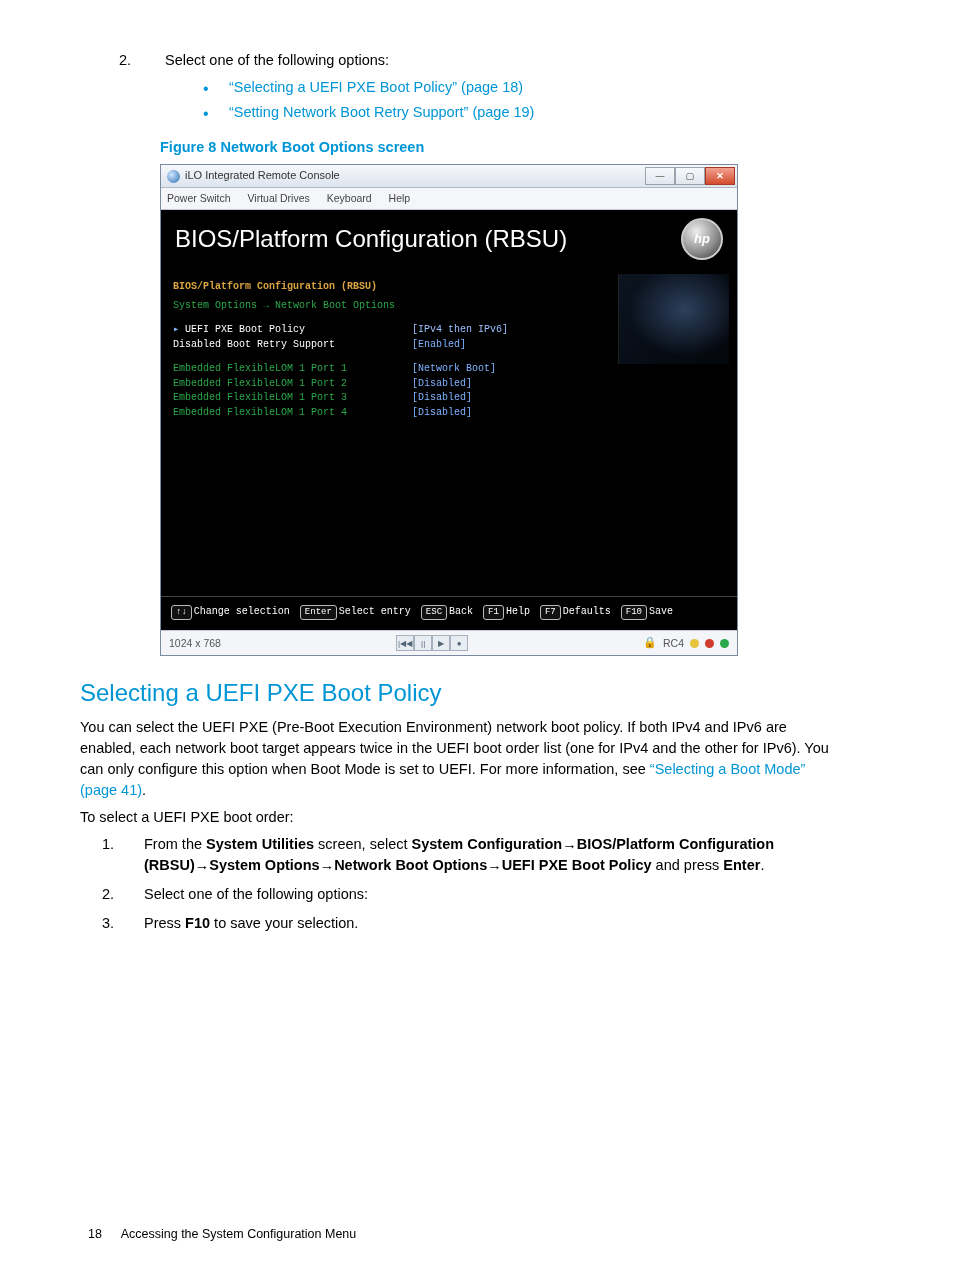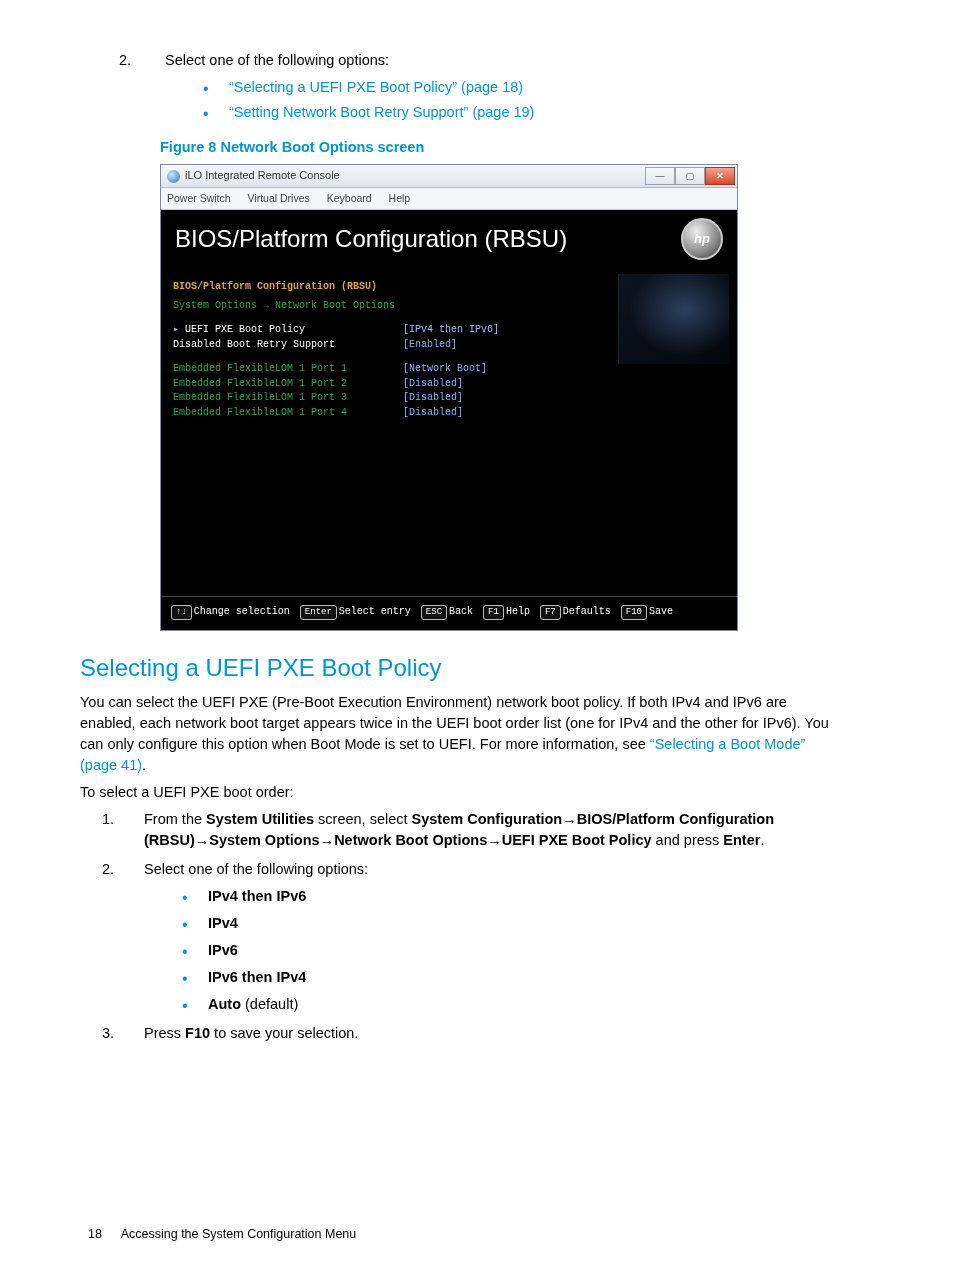--- a/index.html
+++ b/index.html
@@ -117,21 +117,21 @@
     font-size: 10px;
     position: relative;
     min-height: 310px;
   }
   .bios-crumb1 { color: #d9a441; font-weight: bold; margin-bottom: 4px; }
   .bios-crumb2 { color: #2aa84a; margin-bottom: 10px; }
   .bios-row { display:flex; }
   .bios-row .lbl { width: 230px; }
   .bios-row.sel .lbl { color: #fff; }
   .bios-row.sel .lbl::before { content: "\25B8  "; color:#8fb7ff; }
-  .bios-row .val { color: #7fb3ff; }
+  .bios-row .val { color: #7fb3ff; margin-left: 9px; }
   .bios-row.sel .val { color: #9cc0ff; }
   .bios-section2 { margin-top: 10px; }
   .bios-section2 .lbl { color: #2aa84a; }
   .bios-section2 .val { color: #7fb3ff; }
   .bios-side-img {
     position: absolute; right: 8px; top: 0;
     width: 110px; height: 90px;
     background:
       radial-gradient(ellipse at 60% 40%, rgba(100,140,200,0.4), transparent 60%),
       linear-gradient(135deg, #0b1420, #04070c);
@@ -288,43 +288,52 @@
     </div>
     <div class="bios-footer">
       <span><span class="keycap">↑↓</span><span>Change selection</span></span>
       <span><span class="keycap">Enter</span><span>Select entry</span></span>
       <span><span class="keycap">ESC</span><span>Back</span></span>
       <span><span class="keycap">F1</span><span>Help</span></span>
       <span><span class="keycap">F7</span><span>Defaults</span></span>
       <span><span class="keycap">F10</span><span>Save</span></span>
     </div>
   </div>
+  <div class="status-bar">
+    <div>1024 x 768</div>
+    <div class="status-mid">
+      <div class="sbtn">|◀◀</div>
+      <div class="sbtn">||</div>
+      <div class="sbtn">▶</div>
+      <div class="sbtn">●</div>
+    </div>
+    <div class="status-right">
+      <span class="lock">🔒</span>
+      <span>RC4</span>
+      <span class="dot y"></span>
+      <span class="dot r"></span>
+      <span class="dot g"></span>
+    </div>
+  </div>
 </div>
 
 <h3 class="section">Selecting a UEFI PXE Boot Policy</h3>
 
 <p>
   <span>You can select the UEFI PXE (Pre-Boot Execution Environment) network boot policy. If both IPv4 and IPv6 are enabled, each network boot target appears twice in the UEFI boot order list (one for IPv4 and the other for IPv6). You can only configure this option when Boot Mode is set to UEFI. For more information, see </span><span class="link">“Selecting a Boot Mode” (page 41)</span><span>.</span>
 </p>
 
 <p>To select a UEFI PXE boot order:</p>
 
 <ol class="ol-steps">
   <li>
     <span>From the </span><span class="bold">System Utilities</span><span> screen, select </span><span class="bold">System Configuration</span><span>→</span><span class="bold">BIOS/Platform Configuration (RBSU)</span><span>→</span><span class="bold">System Options</span><span>→</span><span class="bold">Network Boot Options</span><span>→</span><span class="bold">UEFI PXE Boot Policy</span><span> and press </span><span class="bold">Enter</span><span>.</span>
   </li>
   <li>
     <span>Select one of the following options:</span>
-    <ul class="sub-bullets">
-      <li><span class="bold">IPv4 then IPv6</span><span></span></li>
-      <li><span class="bold">IPv4</span><span></span></li>
-      <li><span class="bold">IPv6</span><span></span></li>
-      <li><span class="bold">IPv6 then IPv4</span><span></span></li>
-      <li><span class="bold">Auto</span><span> (default)</span></li>
-    </ul>
   </li>
   <li>
     <span>Press </span><span class="bold">F10</span><span> to save your selection.</span>
   </li>
 </ol>
 
 <div class="page-footer">
   <span class="pno">18</span>
   <span>Accessing the System Configuration Menu</span>
 </div>

